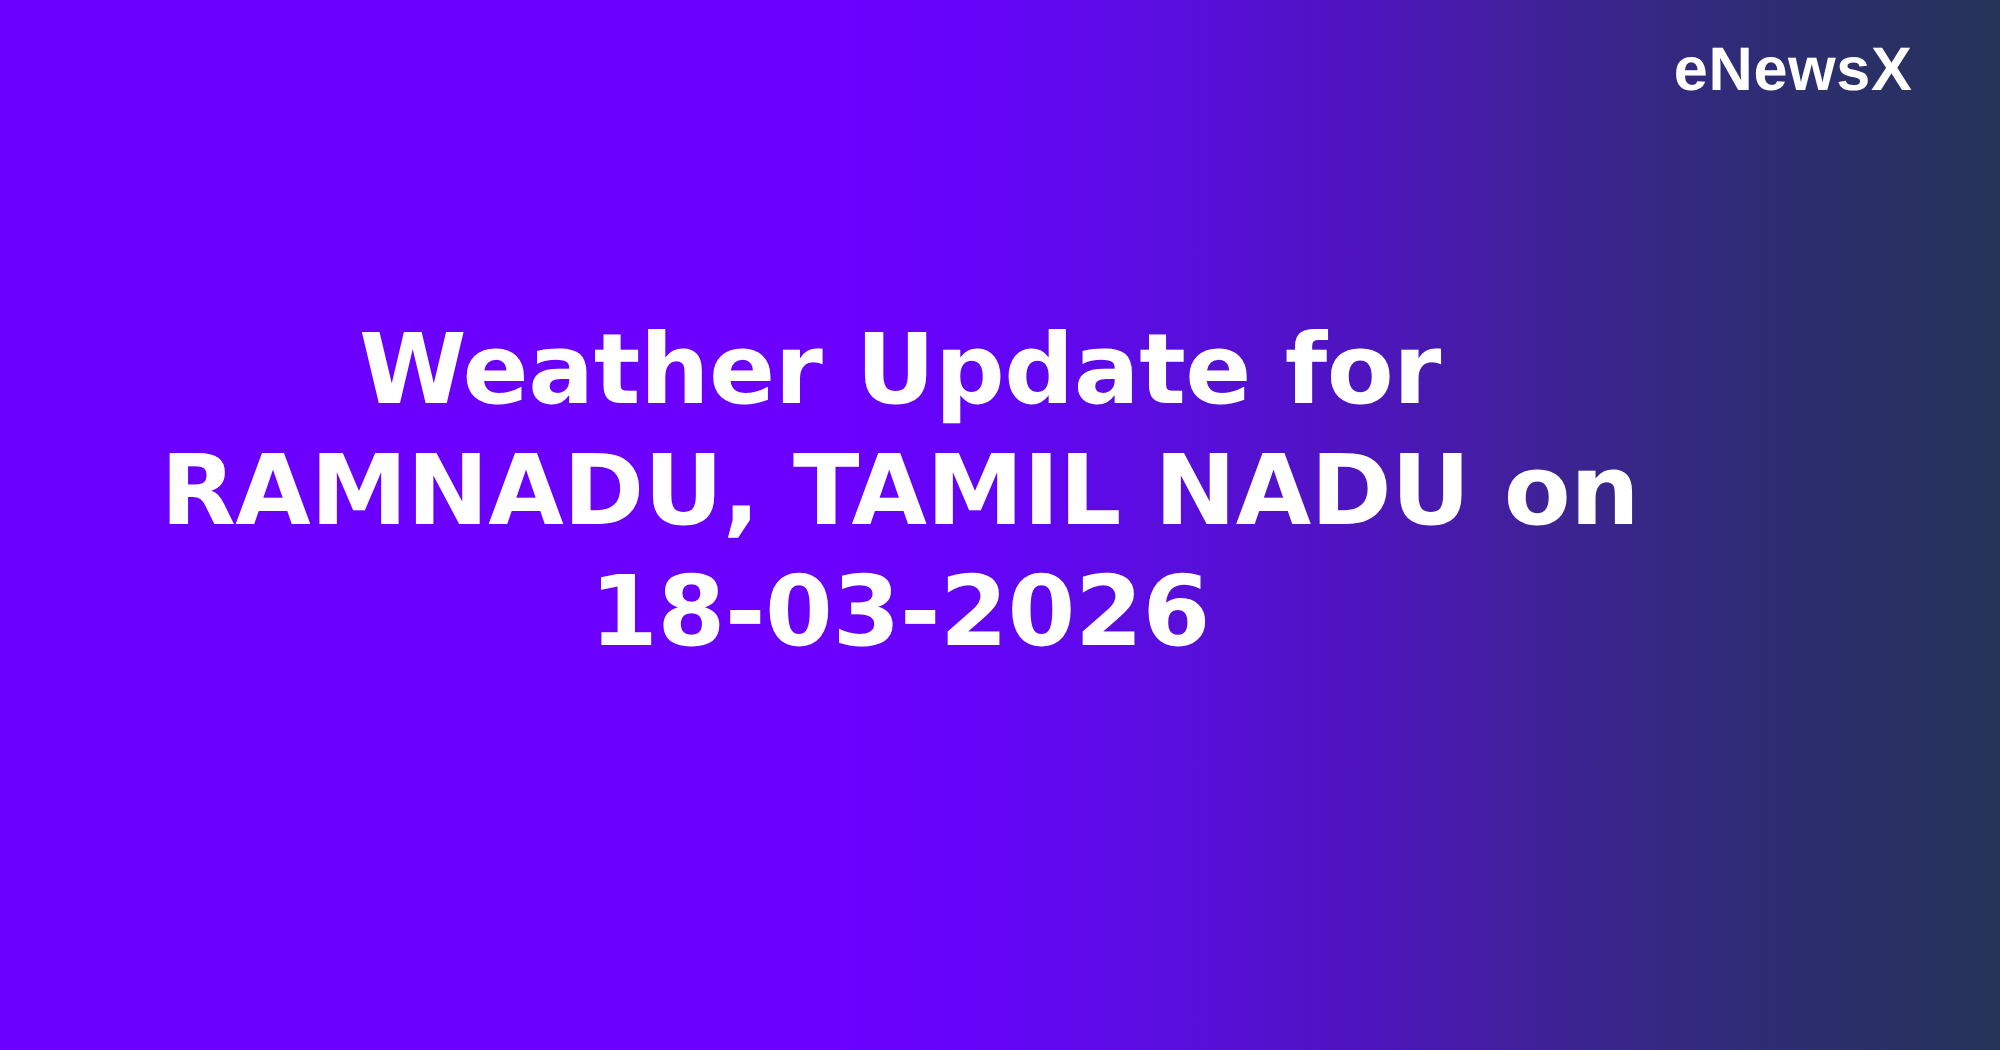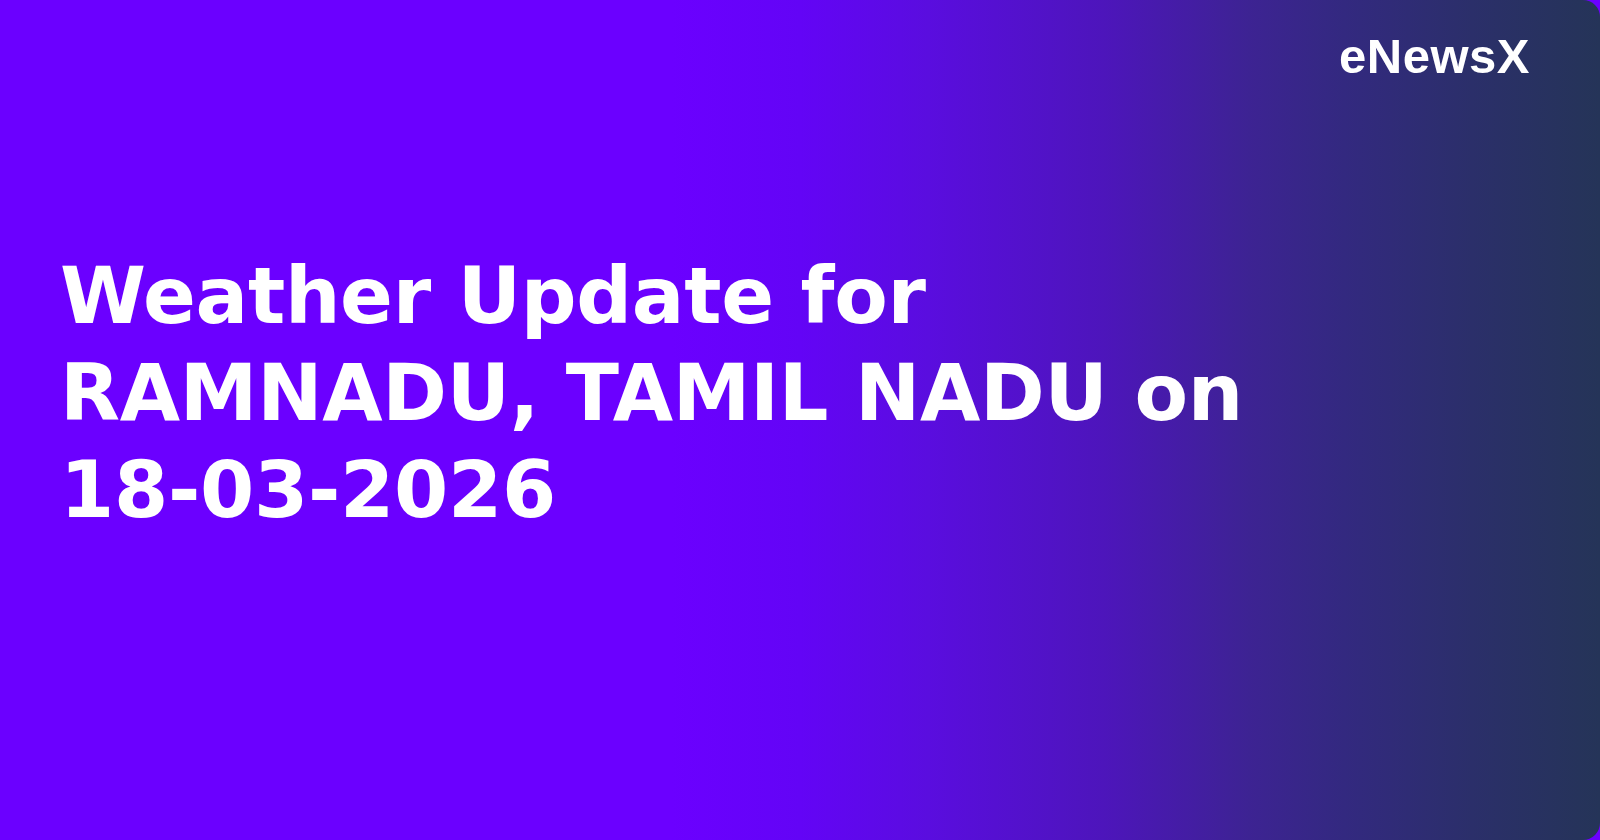--- a/index.html
+++ b/index.html
@@ -27,21 +27,20 @@
       #6b00ff 42%,
       #6304f6 50%,
       #5a0ddf 58%,
       #4d15bb 69%,
       #3d2393 78%,
       #332980 84%,
       #2b2f6a 92%,
       #253458 100%
     );
     overflow: hidden;
-    border-radius: 17px;
   }
 
   
   .brand {
     position: absolute;
     top: 30px;
     right: 70px;
     display: flex;
     align-items: center;
     justify-content: flex-end;
@@ -69,20 +68,21 @@
   .headline {
     margin: 0;
     font-family: "DejaVu Sans", sans-serif;
     font-size: 78px;
     font-weight: 700;
     line-height: 97px;
     color: #ffffff;
     letter-spacing: -0.3px;
     word-break: normal;
     overflow-wrap: break-word;
+    text-align: center;
   }
 </style>
 </head>
 <body>
 
 <div class="card">
 
   <div class="brand">
     <span class="brand-text">eNewsX</span>
   </div>

